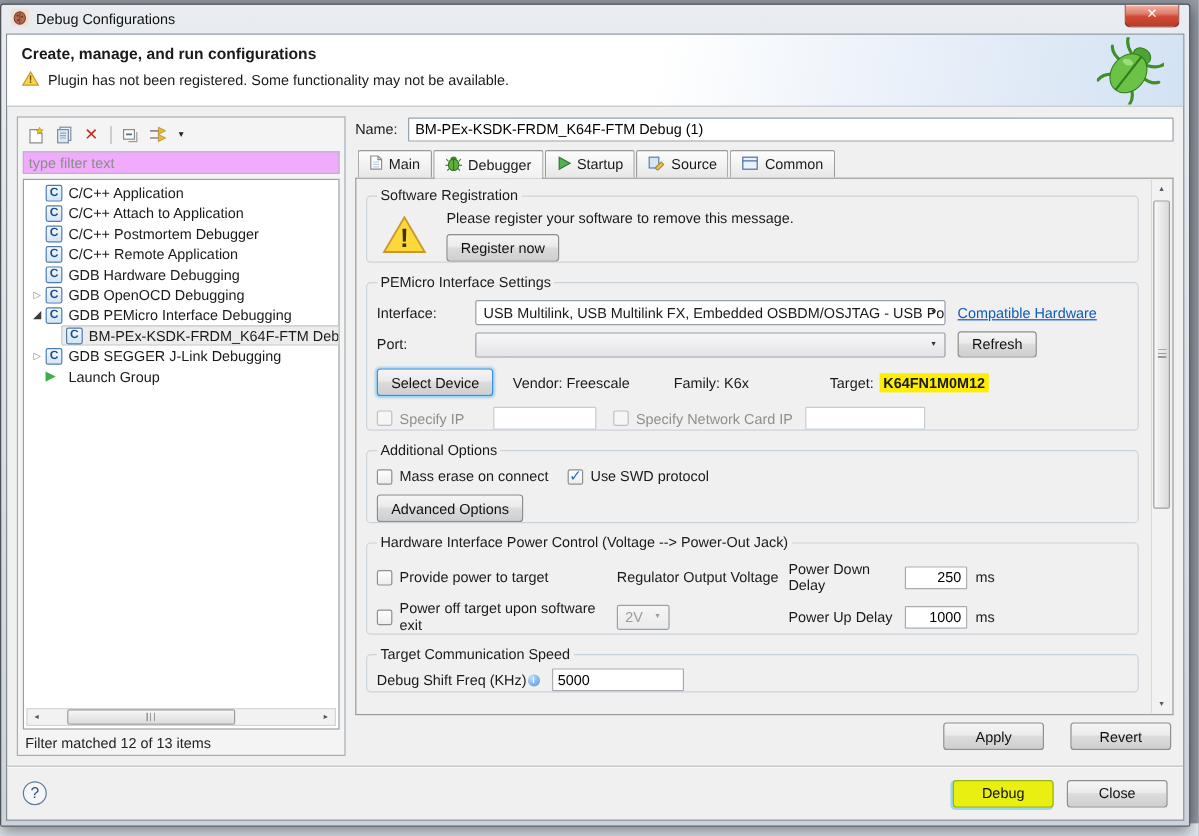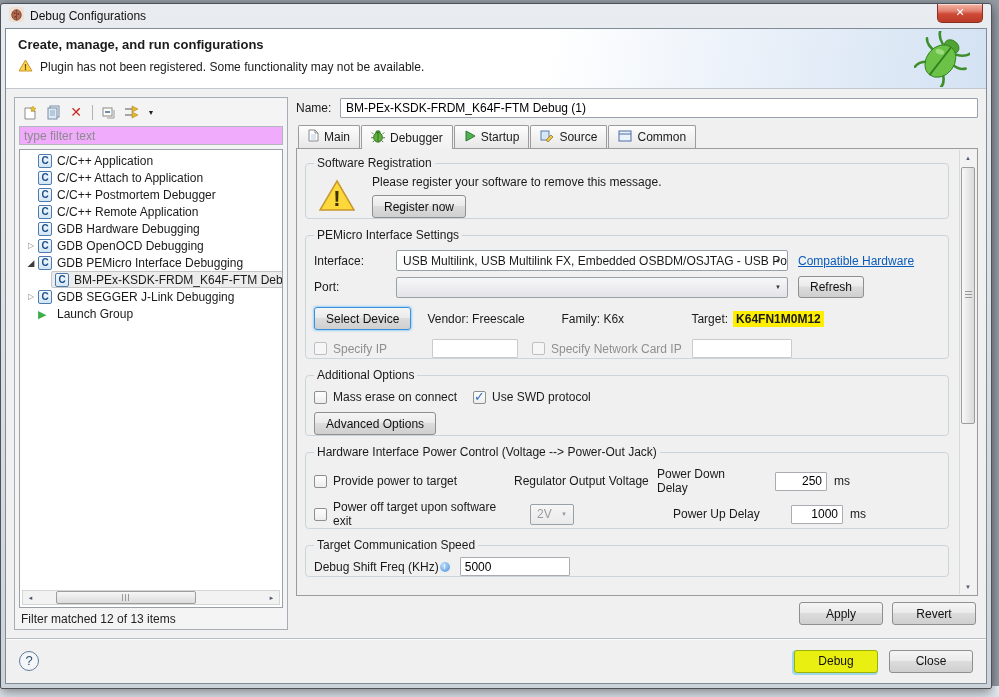--- a/index.html
+++ b/index.html
@@ -135,25 +135,25 @@
   .combo {
     position:relative; height:21px; border:1px solid #98a0a8; border-radius:2px;
     background:#fff; display:flex; align-items:center; padding:0 20px 0 6px;
     font-size:12px; white-space:nowrap; overflow:hidden;
   }
   .combo .arrow {
     position:absolute; right:1px; top:1px; bottom:1px; width:16px;
     display:flex; align-items:center; justify-content:center; font-size:6px; color:#333;
   }
   .combo.empty { background:linear-gradient(#f7f7f9,#e4e4e8); }
-  .combo.disabled { background:linear-gradient(#f6f6f6,#eaeaec); color:#9b9b9b;margin-left:16px; }
+  .combo.disabled { background:linear-gradient(#f6f6f6,#eaeaec); color:#9b9b9b; }
   .combo.disabled .arrow { color:#9b9b9b; }
   .tf {
     height:19px; border:1px solid #a9adb2; background:#fff; border-radius:1px;
-    font: 12px "Liberation Sans", sans-serif; padding:0 4px;margin-left:21px;
+    font: 12px "Liberation Sans", sans-serif; padding:0 4px;
   }
   .tf.disabled { border-color:#c9cbcd; }
   .tf.num { text-align:right; }
   .cb {
     width:13px; height:13px; flex:0 0 13px; border:1px solid #8e8f8f; border-radius:2px;
     background:linear-gradient(#fefefe,#ededee); position:relative; display:inline-block;
   }
   .cb.checked::after {
     content:"✓"; position:absolute; left:0px; top:-3px; color:#2f6fc1; font-weight:bold; font-size:13px;
   }
@@ -161,21 +161,21 @@
   .cb-label { margin-left:6px; }
   .disabled-text { color:#8f8f8f; }
   .link { color:#0b5bbb; text-decoration:underline; }
   .target-value { background:#ffee00; font-weight:bold; padding:1px 3px; }
   .info-sup {
     display:inline-block; width:10px; height:10px; border-radius:50%;
     background:radial-gradient(circle at 35% 30%,#bfe0ff,#4d90d9);
     color:#fff; font-size:8px; line-height:10px; text-align:center;
     vertical-align:super; margin-left:1px;
   }
-  .apply-row { flex:0 0 34px; display:flex; justify-content:flex-end; gap:9px; padding:6px 2px 0 0; }
+  .apply-row { flex:0 0 34px; display:flex; justify-content:flex-end; gap:22px; padding:6px 2px 0 0; }
   
   .vscroll {
     position:absolute; top:1px; right:1px; bottom:1px; width:17px;
     background:#f2f2f2; border-left:1px solid #d9d9d9;
     display:flex; flex-direction:column;
   }
   .vs-btn { height:15px; display:flex; align-items:center; justify-content:center; font-size:6px; color:#4f5b6b; }
   .vs-track { flex:1; position:relative; }
   .vs-thumb {
     position:absolute; top:2px; height:62%; left:1px; right:1px;

